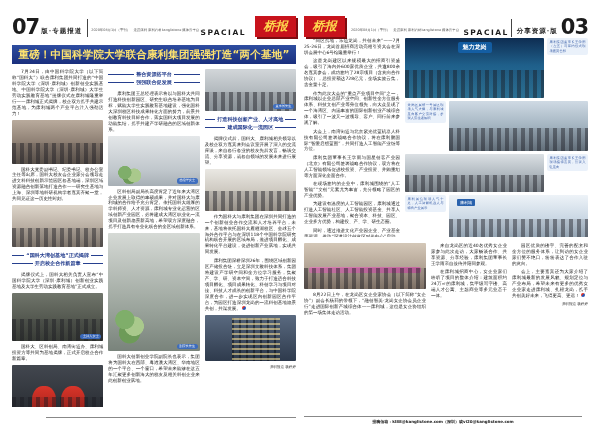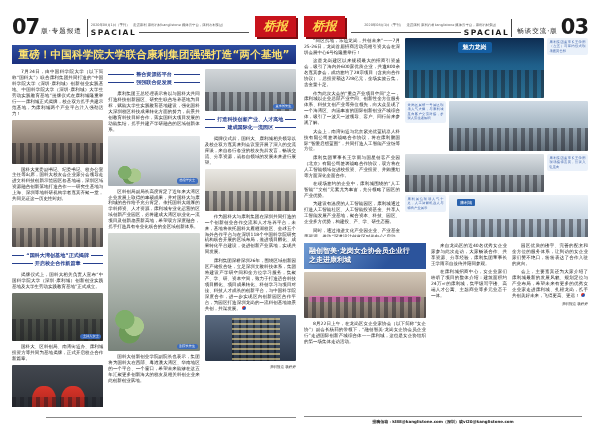--- a/index.html
+++ b/index.html
@@ -5,23 +5,23 @@
   html,body{margin:0;padding:0;background:#f7f7f5;}
   .spread{position:relative;width:600px;height:433px;background:#ffffff;overflow:hidden;
           font-family:"DejaVu Sans","Liberation Sans",sans-serif;color:#1c1c1c;}
   .page{position:absolute;top:12px;height:414px;width:284px;}
   .page.left{left:12px;}
   .page.right{left:304px;}
 
   
   .ph{display:flex;align-items:flex-end;height:26px;}
   .pagenum{font-size:21px;font-weight:bold;line-height:22px;letter-spacing:-1px;}
-  .seclabel{font-size:6.5px;font-weight:normal;margin:0 3px 2px 2px;letter-spacing:1px;white-space:nowrap;}
+  .seclabel{font-size:6.5px;font-weight:bold;margin:0 3px 2px 2px;letter-spacing:1px;white-space:nowrap;}
   .phdiv{width:1px;background:#444;height:18px;margin:0 3px 1px 2px;}
-  .phmid{flex:1;display:flex;flex-direction:column;justify-content:flex-end;padding-bottom:1px;min-width:0;}
+  .phmid{flex:1;display:flex;flex-direction:row;justify-content:flex-end;padding-bottom:1px;min-width:0;}
   .tiny{font-size:3.4px;color:#555;white-space:nowrap;overflow:hidden;margin-bottom:1.5px;}
   .sprow{display:flex;align-items:center;gap:3px;}
   .spacial{font-size:7.5px;font-weight:bold;letter-spacing:1.5px;}
   .rule{flex:1;height:1px;background:#555;}
   .mast-logo{width:41px;height:21px;margin:0 0 1px 6px;background:#c8131c;color:#ffd94e;
              display:flex;align-items:center;justify-content:center;font-size:12px;font-weight:bold;
              font-family:"DejaVu Serif","Liberation Serif",serif;font-style:italic;
              box-shadow:2px 2px 0 #7e0c10;flex-shrink:0;}
   .page.right .mast-logo{margin:0 6px 1px 0;}
   .page.right .tiny{text-align:center;}
@@ -224,21 +224,21 @@
     <div class="ph">
       <div class="mast-logo">桥报</div>
       <div class="phmid">
         <div class="tiny"><span>2020年08月1日（季刊）</span>　<span>走进康利 康利石材kanglistone 媒体云平台，康利石材集团</span></div>
         <div class="sprow">
           <span class="rule"></span>
           <span class="spacial">SPACIAL</span>
         </div>
       </div>
       <span class="phdiv"></span>
-      <span class="seclabel">畅谈交流·版</span>
+      <span class="seclabel">分享资源·版</span>
       <span class="pagenum">03</span>
     </div>
 
 
     <div class="a1">
       <div class="a1-txt">
         <p class="bp">“同区携地，乐道龙岗，共创未来”——7月25-26日，龙岗首届招商活动亮相引资大会在深圳会展中心6号馆隆重举行！</p>
         <p class="bp">这是龙岗建区以来规模最大的招商引资盛会，吸引了海内外600家优质企业，共邀800余名嘉宾参会，成功签约了28宗项目（含意向合作协议），总投资额达728亿元，全场实效云集，含金量十足。</p>
         <p class="bp">作为此次大会的“重点产业项目空间”之一，康利城以企业总部产业空间、创新性全方位服务体系、科技文创产业等身位领先，向大众呈现了一个海湾区、内涵丰富的国际创新创业产城综合体，吸引了一波又一波领导、客户、同行前来参观了解。</p>
         <p class="bp">大会上，南湾街道与北京紫光优蓝机器人科技有限公司签署战略合作协议，将在康利鹏国际“智爱启想蓝图”，共同打造人工智能产业链等方位。</p>
@@ -273,24 +273,20 @@
           <div class="photo p-booth" style="height:44px">
             <span class="booth-sign">康利城</span>
             <div class="figs"></div>
           </div>
         </div>
       </div>
     </div>
 
     <div class="a2">
       <div class="a2-colA">
-        <div class="banner2">
-          <span>融创智美·龙岗女企协会员企业行</span>
-          <span>之走进康利城</span>
-        </div>
         <div class="photo p-women" style="height:46px">
           <div class="ribbon"></div>
           <div class="figs"></div>
         </div>
         <p class="bp">8月22日上午，在龙岗区女企业家协会（以下简称“女企协”）副会长杨莉的带领下，“融创智美·龙岗女企协会员企业行”走进国际创新产城综合体——康利城，这也是女企协组织的第一场集体走访活动。</p>
       </div>
       <div class="a2-col">
         <p class="bp">来自龙岗区的近40名优秀女企业家参与此次走访，大家畅谈合作、共享资源、分享经验，康利集团董事长王学雨亲自接待并陪同参观。</p>
         <p class="bp">在康利城招商中心，女企业家们聆听了项目的整体介绍：建筑面积约24万㎡的康利城，集甲级写字楼、高端人才公寓、主题商业等多元业态于一体。</p>
       </div>

